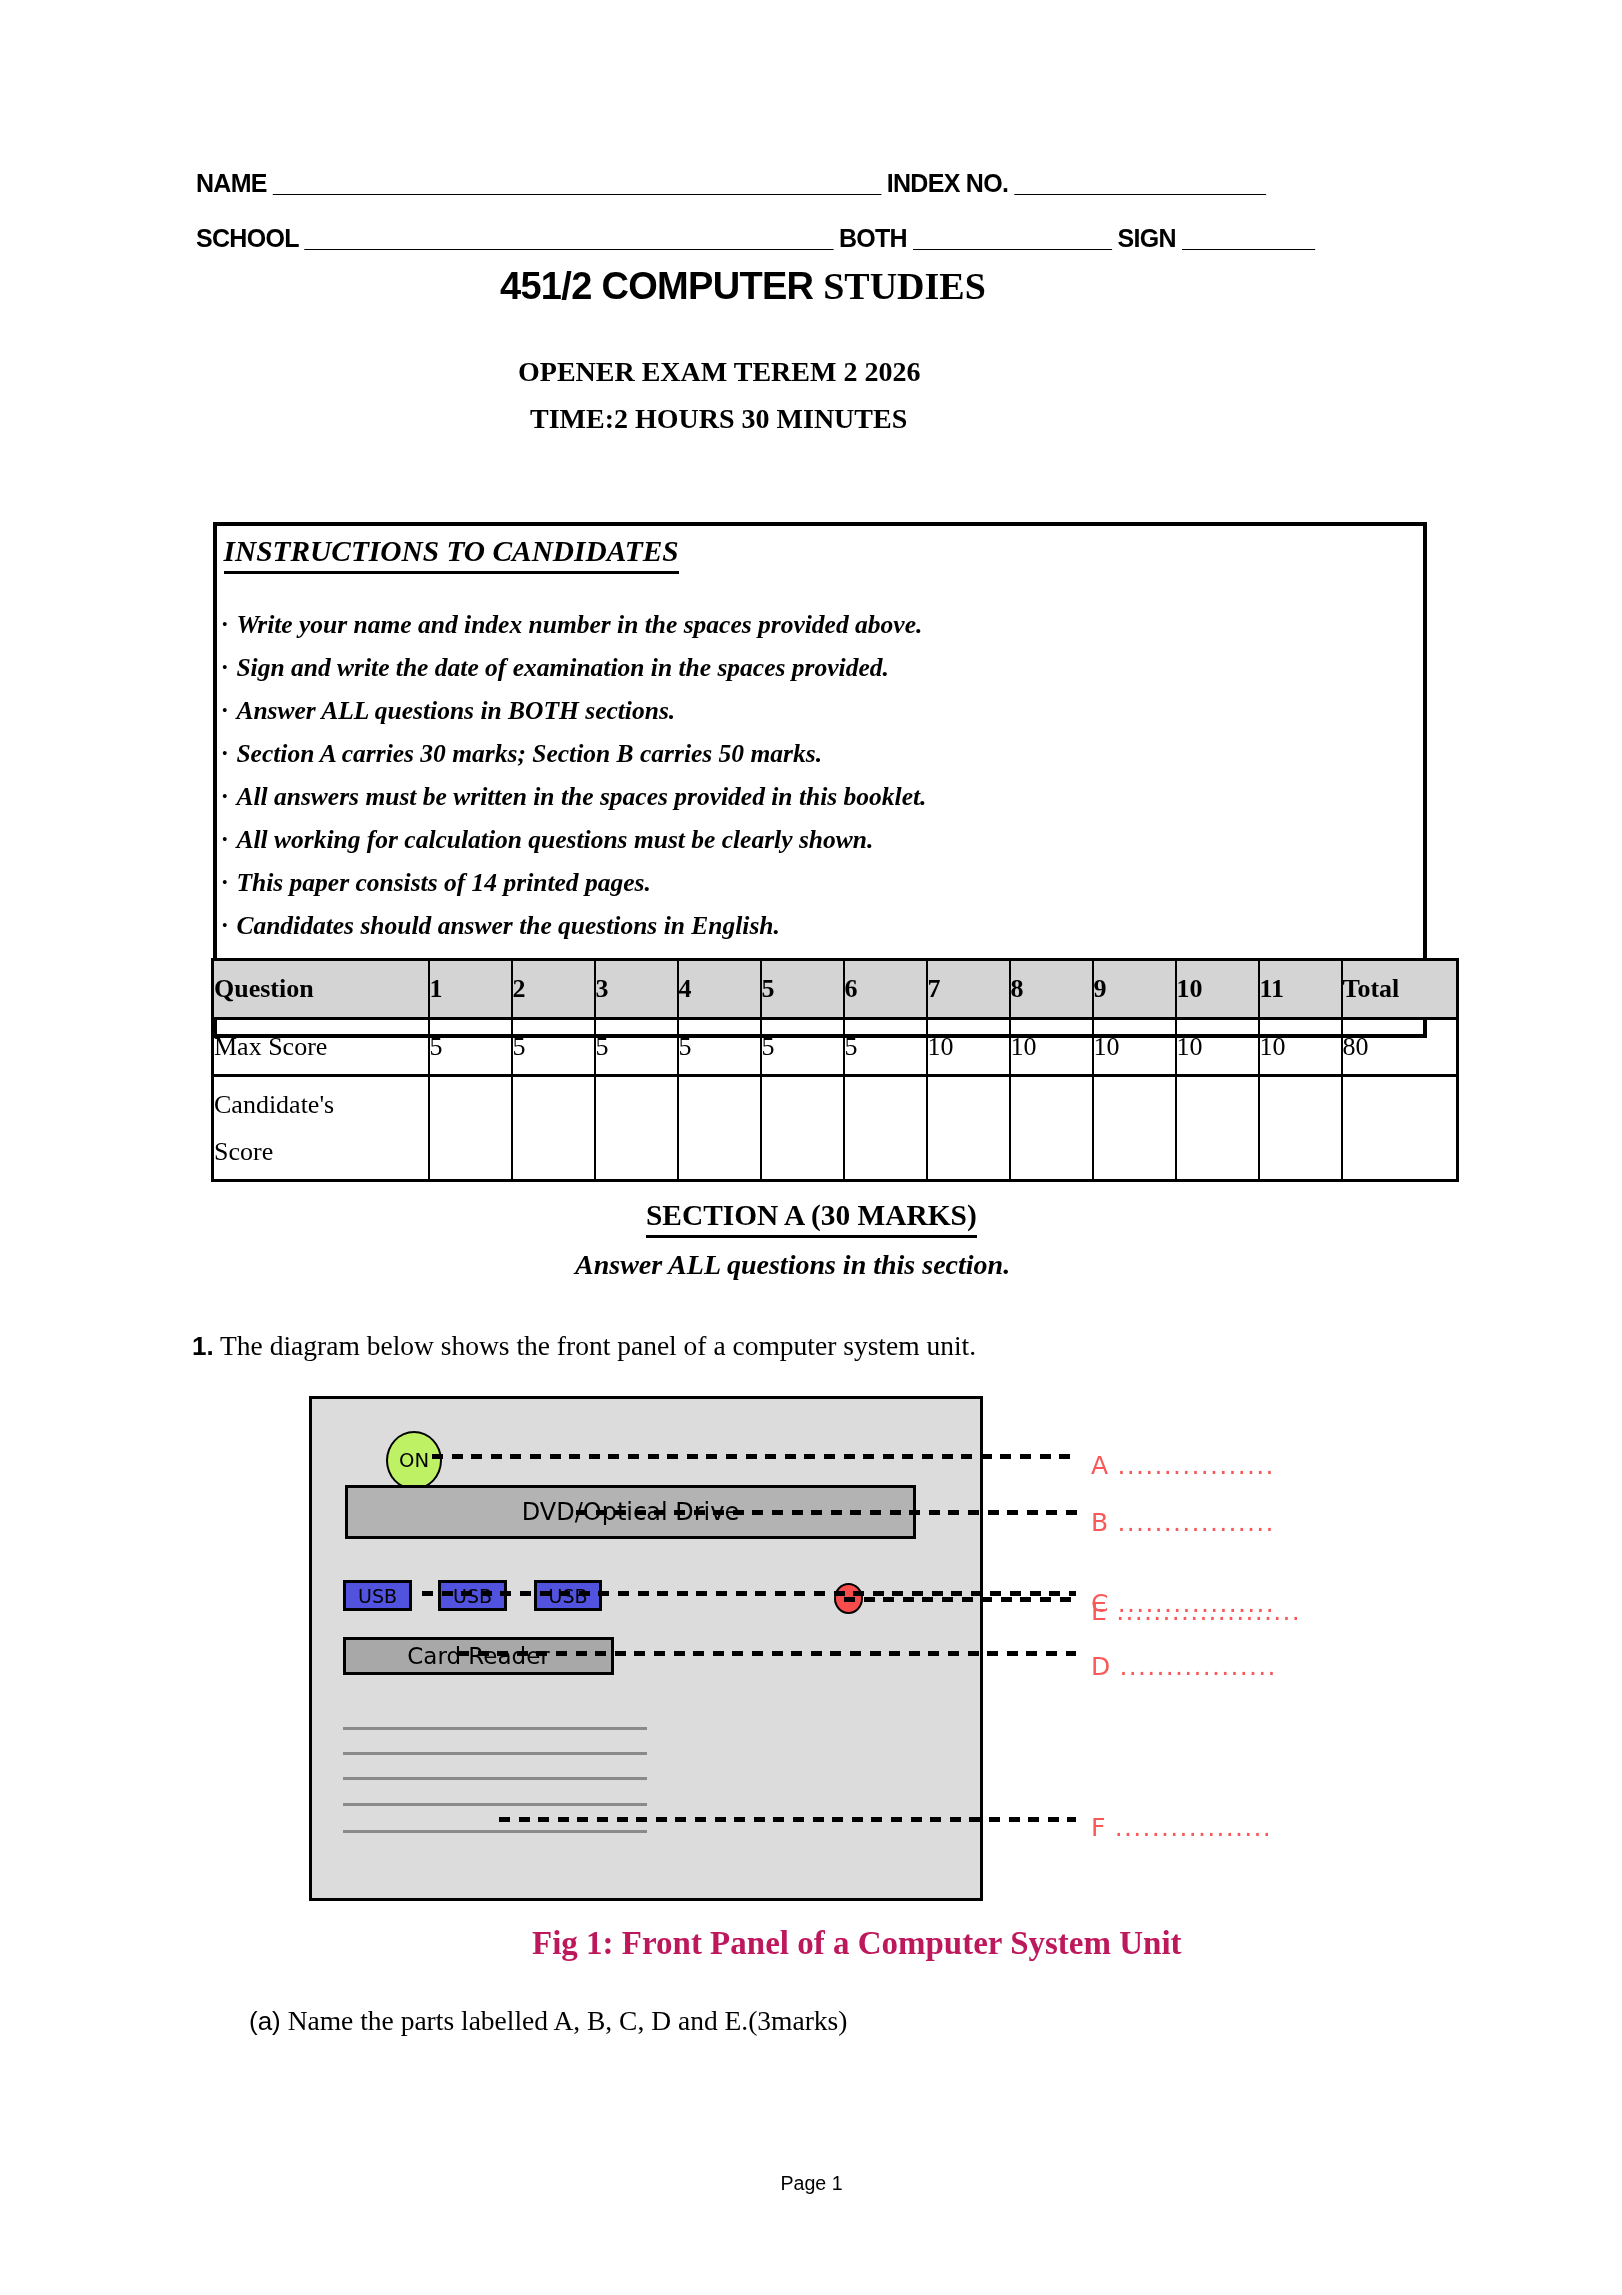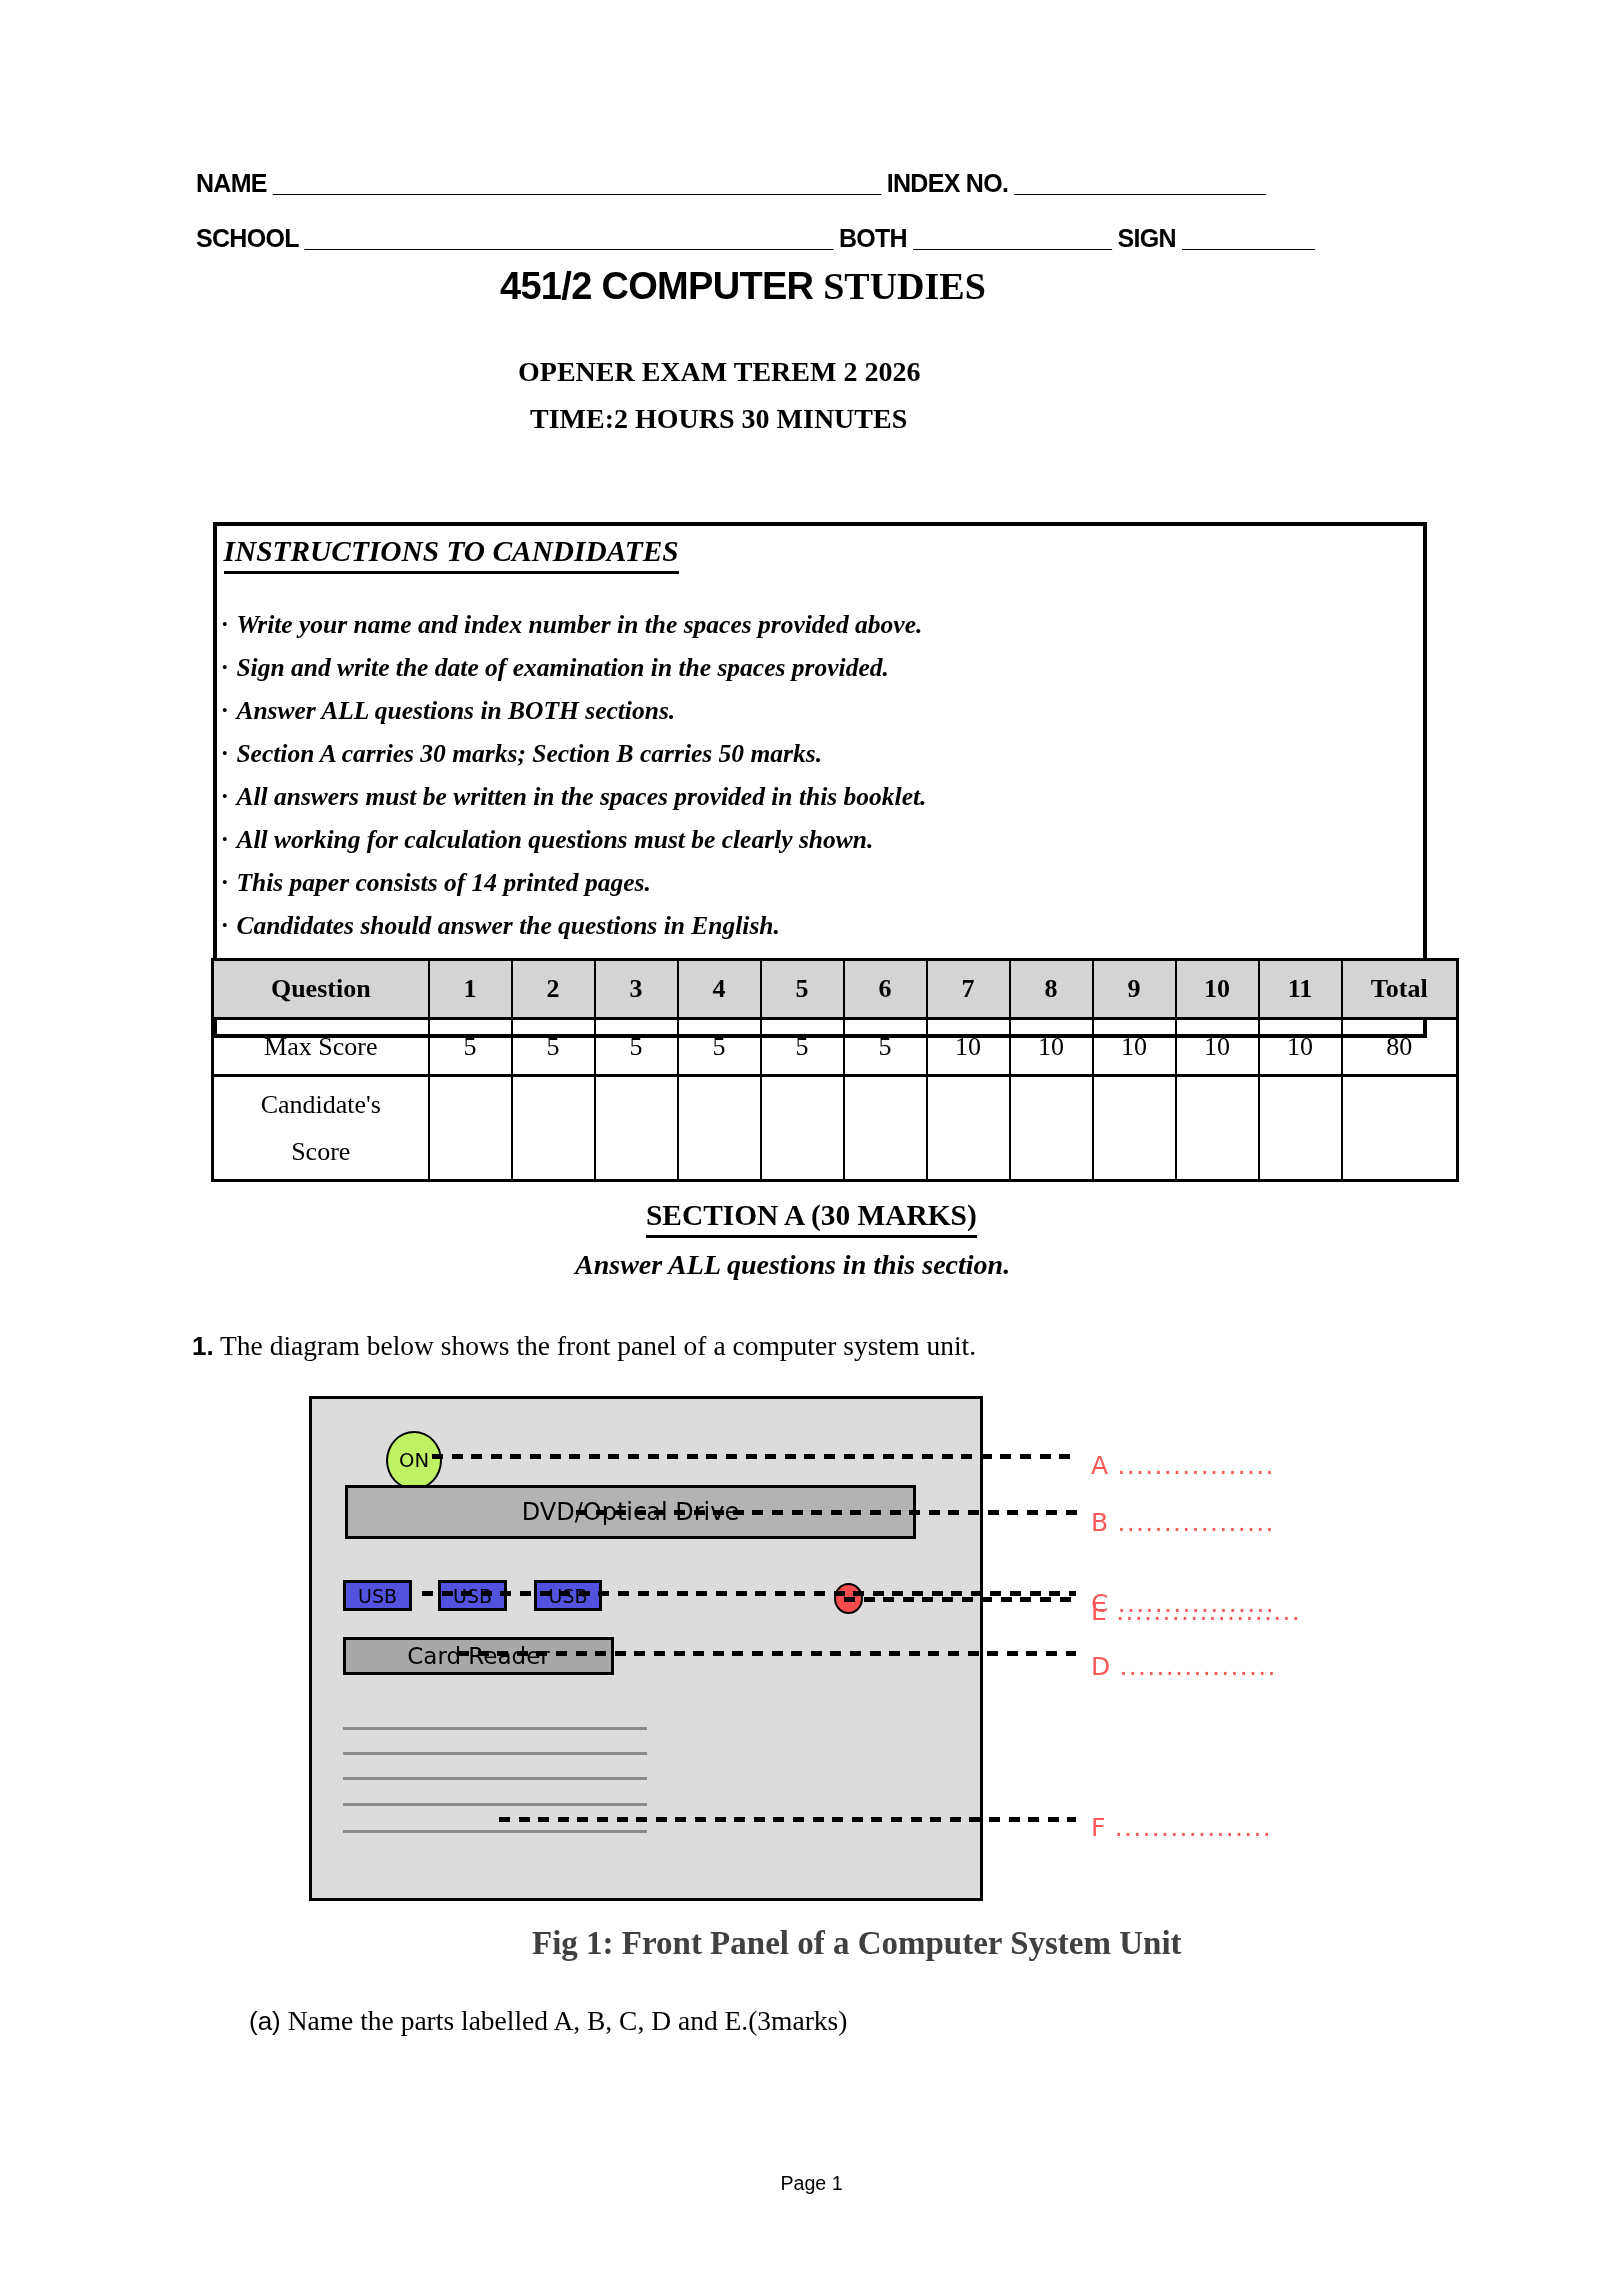--- a/index.html
+++ b/index.html
@@ -28,21 +28,21 @@
               border-bottom:3.3px solid #000;padding-bottom:2.6px;}
   .inst-list{position:absolute;left:5.2px;top:77px;right:13px;list-style:none;margin:0;padding:0;}
   .inst-list li{height:43px;display:flex;align-items:center;
                 font-size:25.5px;font-weight:bold;font-style:italic;white-space:nowrap;}
   .inst-list .blt{font-size:14.4px;margin-right:9.2px;font-style:normal;}
 
   
   .score-table{position:absolute;left:211px;top:958px;border-collapse:collapse;
                table-layout:fixed;font-size:26px;}
   .score-table{border:3.9px solid #000;}
-  .score-table th,.score-table td{border:2px solid #000;text-align:center;padding:0;}
+  .score-table th,.score-table td{border:2px solid #000;text-align:left;padding:0;}
   .score-table thead th{background:#d4d4d4;font-weight:bold;border-bottom:3.9px solid #000;height:56px;}
   .row-max td{height:54px;font-weight:normal;border-bottom:3.3px solid #000;}
   .row-cand td{height:102px;}
   .col-q{width:216px;} .col-n{width:83px;} .col-t{width:116px;}
   .cand-cell div{line-height:47px;}
 
   
   .sec-head{position:absolute;left:646px;top:1199px;font-size:29.4px;font-weight:bold;white-space:nowrap;
             border-bottom:3.3px solid #000;padding-bottom:2.6px;}
   .sec-sub{position:absolute;left:575px;top:1249px;font-size:28px;font-weight:bold;font-style:italic;white-space:nowrap;}
@@ -82,21 +82,21 @@
   #lineF{left:499px;top:1817px;width:577px;}
 
   
   .plabel{position:absolute;left:1091px;font-family:"DejaVu Sans",sans-serif;
           font-size:25px;color:#f85858;white-space:nowrap;z-index:6;letter-spacing:0.7px;}
   #lblA{top:1451px;} #lblB{top:1508px;} #lblC{top:1589px;} #lblE{top:1597px;}
   #lblD{top:1652px;} #lblF{top:1813px;}
   .plabel .dots{letter-spacing:1.3px;}
 
   .fig-caption{position:absolute;left:532px;top:1925px;font-size:33px;font-weight:bold;
-               color:#404040;white-space:nowrap;}
+               color:#be185d;white-space:nowrap;}
   .part-a{position:absolute;left:249px;top:2005px;font-size:27.5px;white-space:nowrap;}
   .part-a .pfx{font-family:"Liberation Sans",sans-serif;font-size:26px;}
   .footer{position:absolute;left:0;right:0;top:2172px;text-align:center;
           font-family:"Liberation Sans",sans-serif;font-size:19.6px;}
 </style>
 </head>
 <body>
 
 <div id="page">
 

